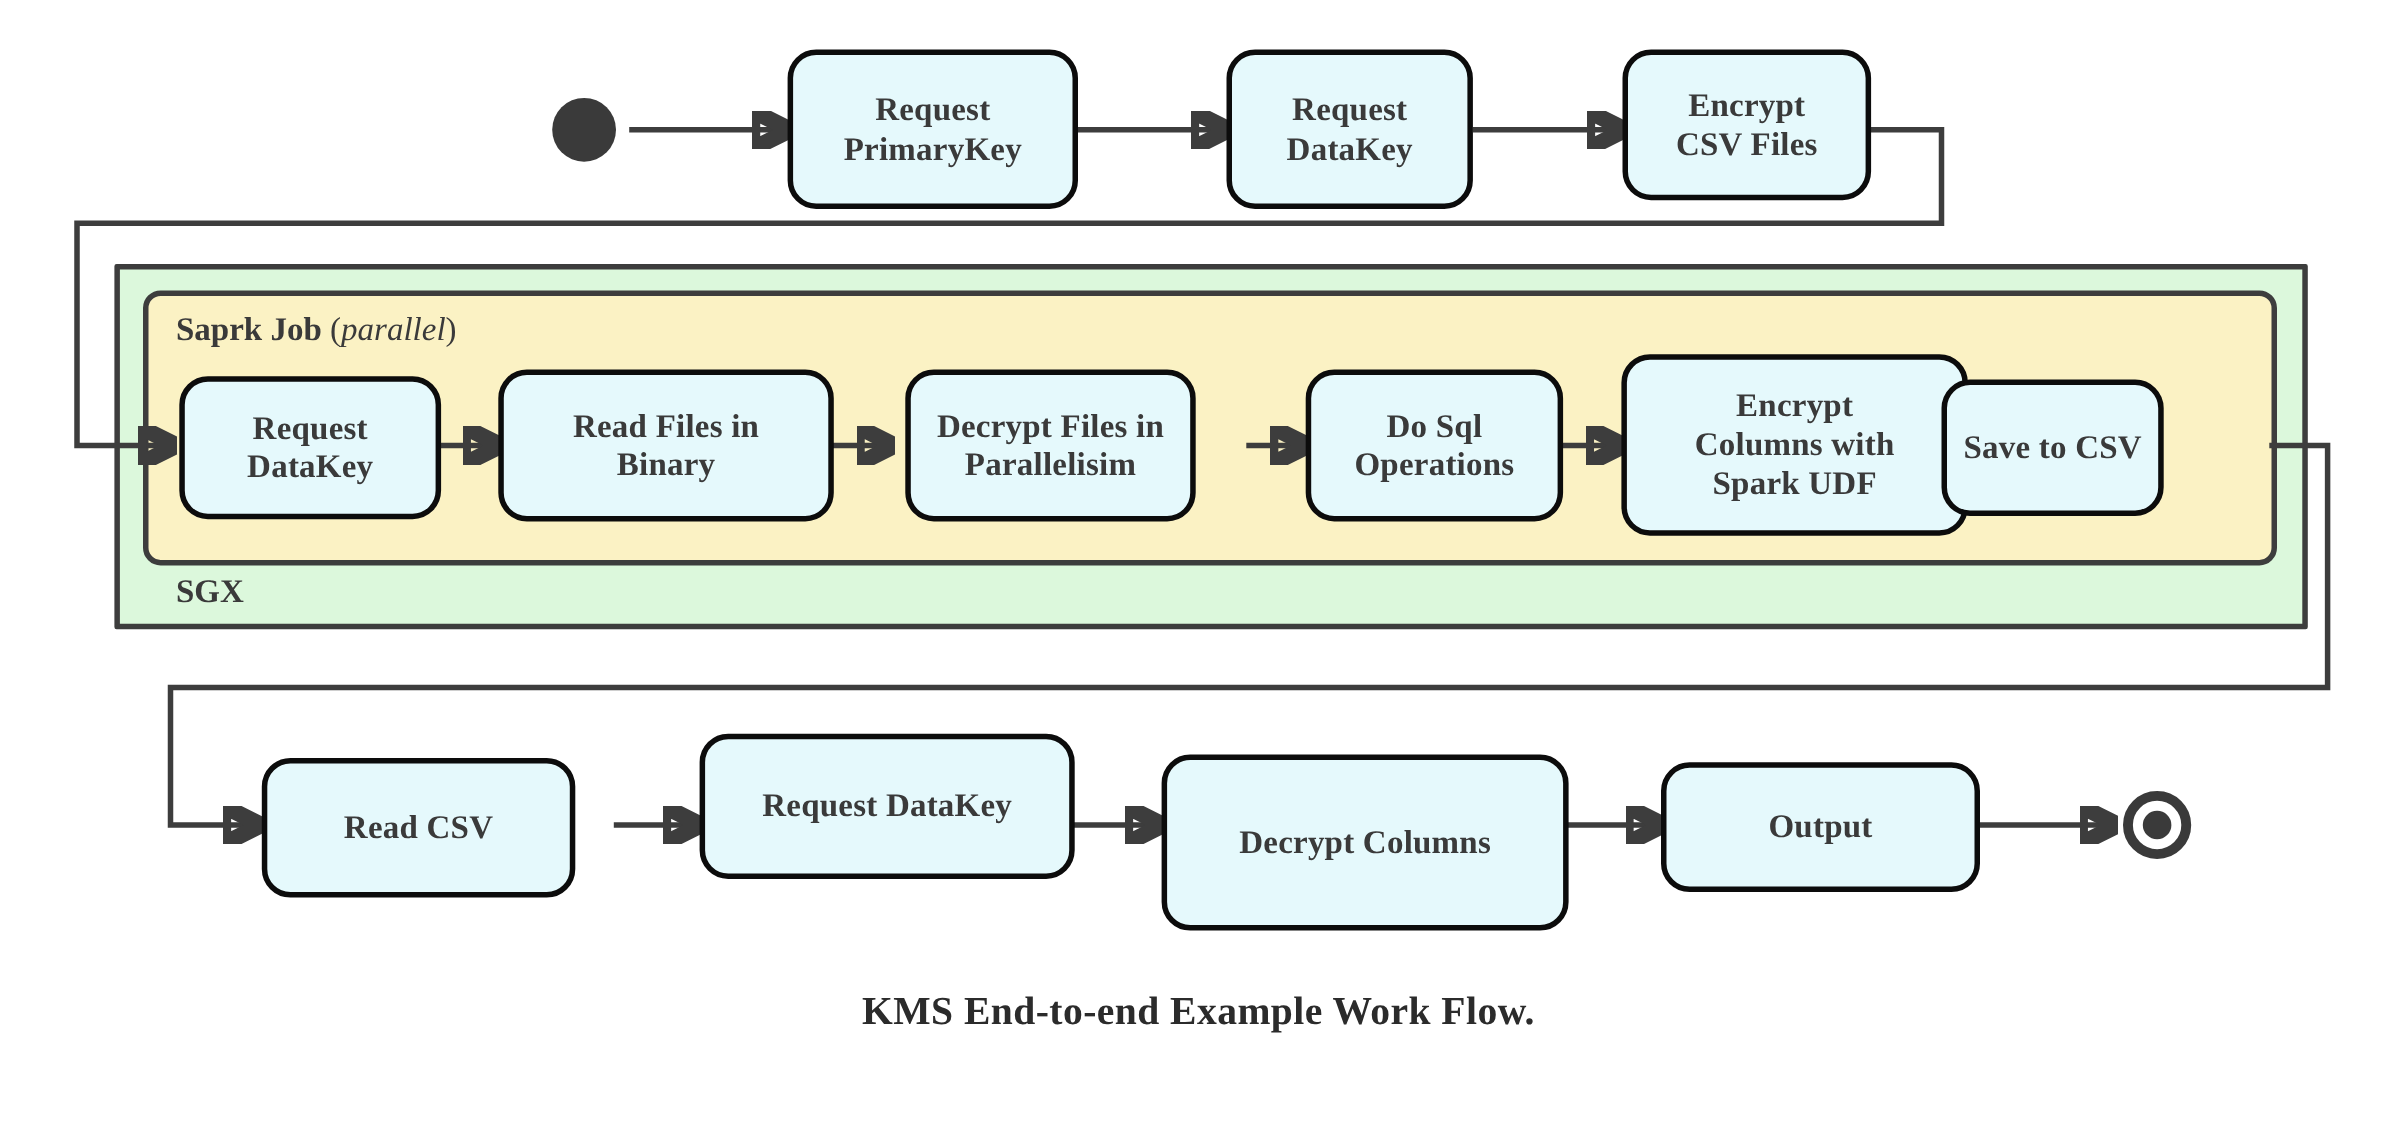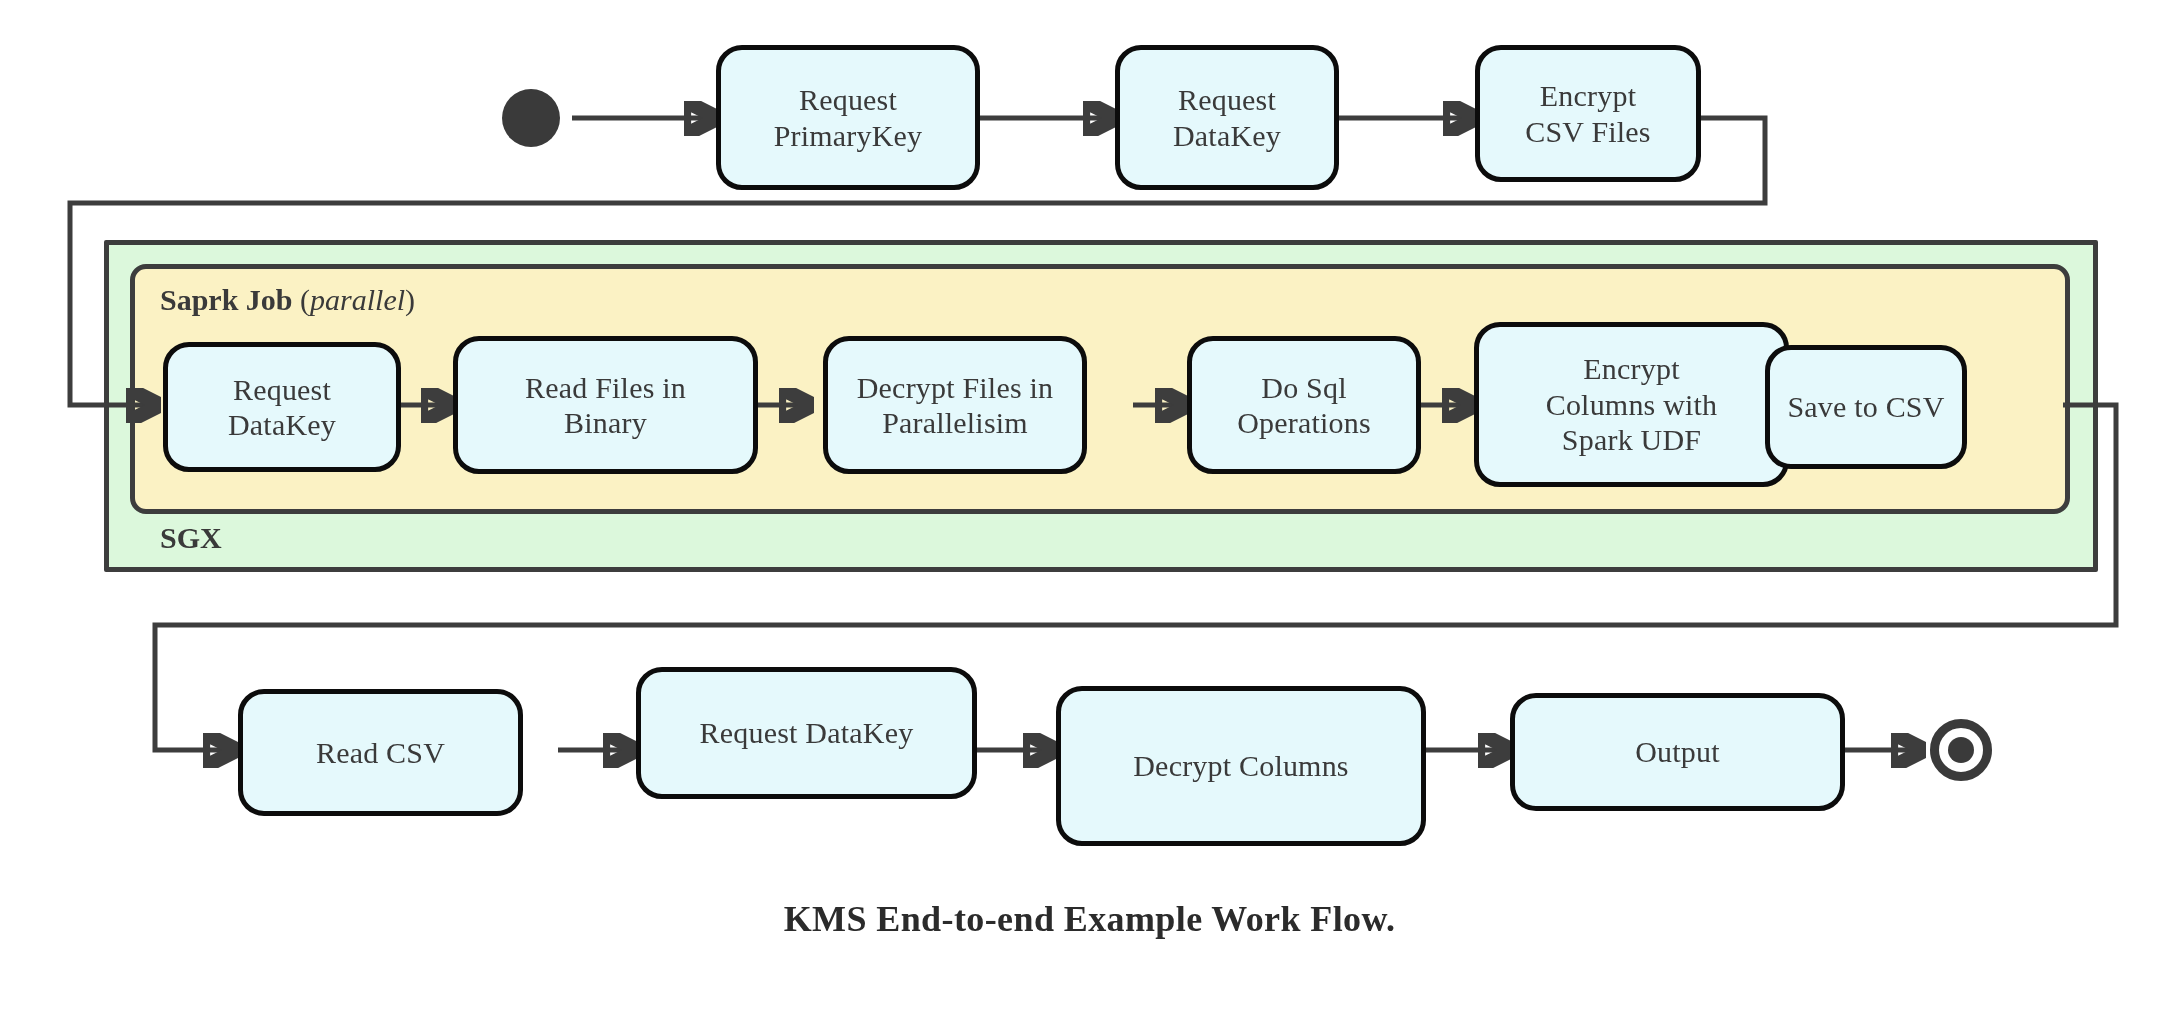--- a/index.html
+++ b/index.html
@@ -26,21 +26,21 @@
     position: absolute;
     box-sizing: border-box;
     background: #e5f9fc;
     border: 5px solid #0c0c0c;
     border-radius: 26px;
     display: flex;
     align-items: center;
     justify-content: center;
     text-align: center;
     color: #3a3a3a;
-    font-weight: normal;
+    font-weight: bold;
     font-size: 30px;
     line-height: 1.18;
     letter-spacing: 0.2px;
     padding: 2px 6px;
     z-index: 5;
   }
   .group-box {
     position: absolute;
     box-sizing: border-box;
     z-index: 2;
@@ -242,19 +242,19 @@
   </div>
 
   <div class="node" style="left:636px; top:667px; width:341px; height:132px;">
     <span>Request DataKey</span>
   </div>
 
   <div class="node" style="left:1056px; top:686px; width:370px; height:160px;">
     <span>Decrypt Columns</span>
   </div>
 
-  <div class="node" style="left:1510px; top:693px; width:335px; height:118px;">
+  <div class="node" style="left:1510px; top:693px; width:290px; height:118px;">
     <span>Output</span>
   </div>
 
   <div id="caption">KMS End-to-end Example Work Flow.</div>
 
 </div>
 
 </body></html>

